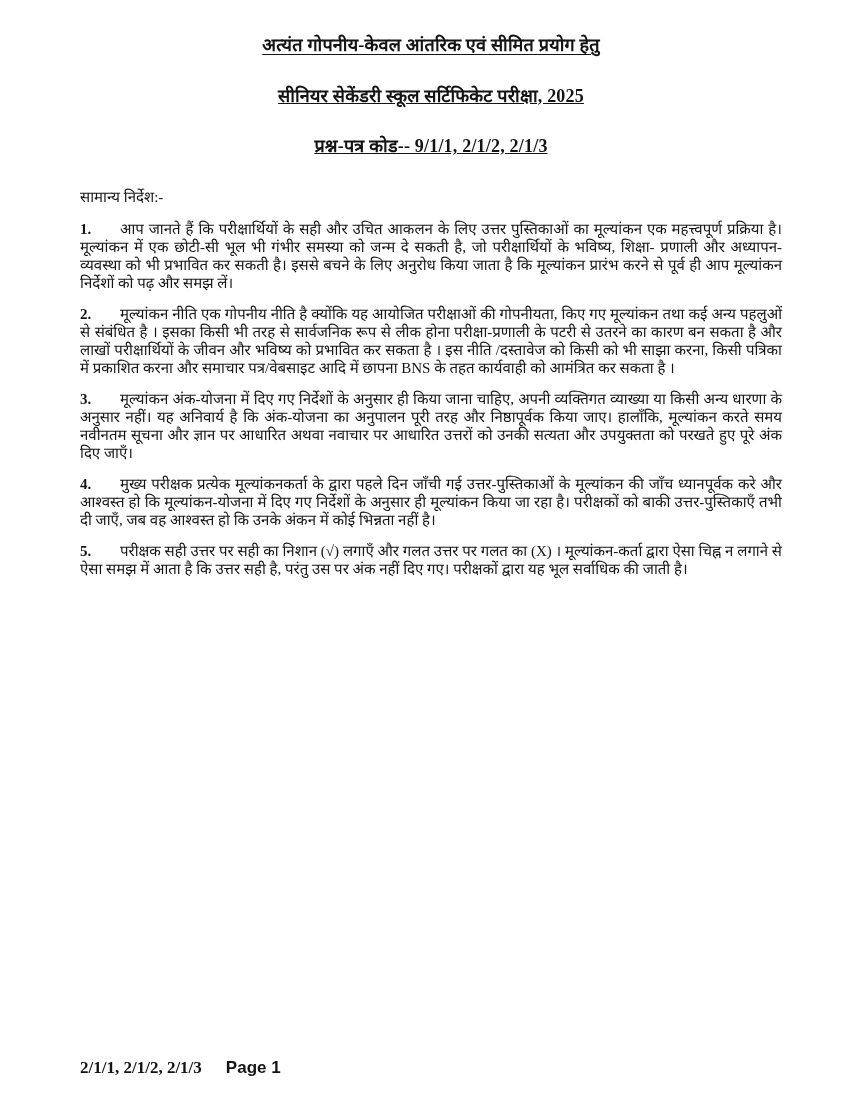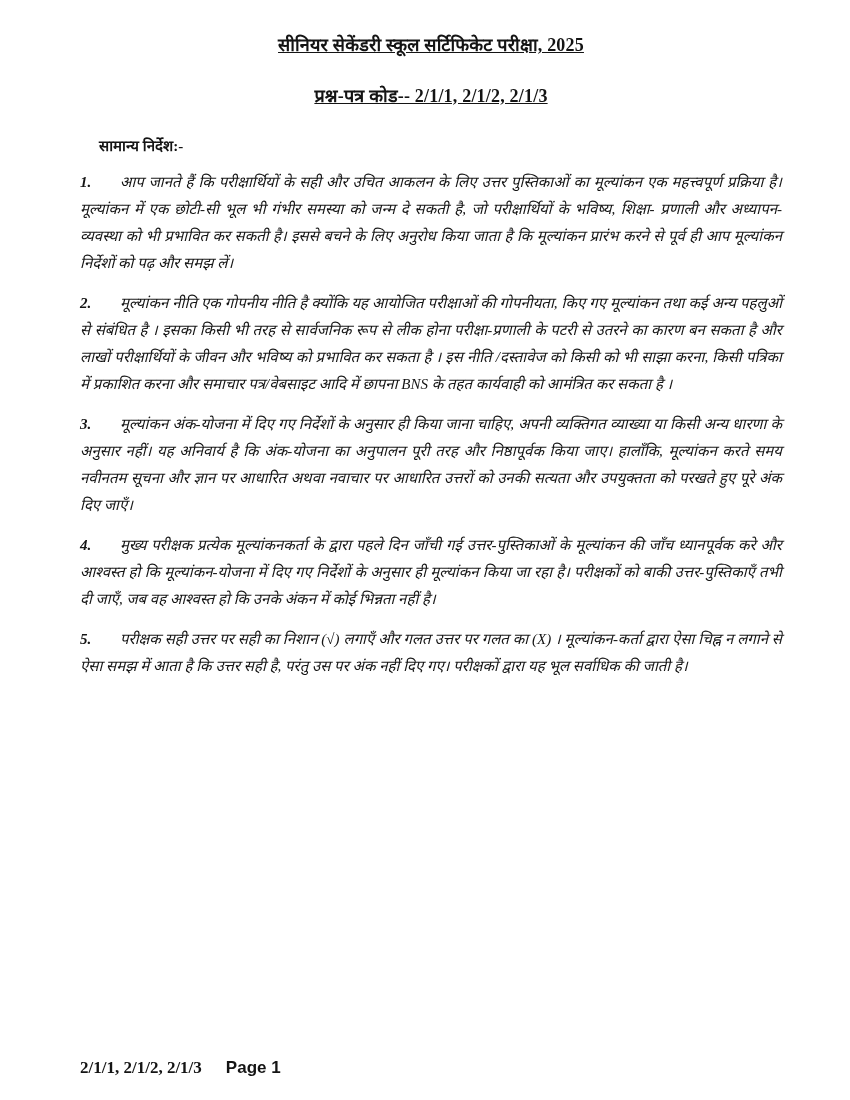--- a/index.html
+++ b/index.html
@@ -21,31 +21,29 @@
     font-weight: bold;
     font-size: 18px;
     line-height: 1.25;
     margin-bottom: 28px;
     letter-spacing: 0.2px;
     text-decoration: underline;
   }
   .h-line.underlined { text-decoration: underline; text-underline-offset: 3px; }
   .gi-title {
     font-size: 15px;
-    font-weight: bold;
+    font-weight: normal;
     margin-top: 16px;
     margin-bottom: 14px;
-    margin-left: 19px;
   }
   .instructions { font-size: 15px; }
   .instruction-item {
     text-align: justify;
-    line-height: 27px;
+    line-height: 18px;
     margin-bottom: 13px;
-    font-style: italic;
   }
   .instruction-number {
     font-weight: bold;
     display: inline-block;
     min-width: 14px;
     margin-right: 26px;
   }
   .doc-footer {
     position: absolute;
     left: 80px;
@@ -55,22 +53,23 @@
   }
   .doc-footer .footer-code { margin-right: 24px; }
   .doc-footer .footer-page { font-family: "Liberation Sans", sans-serif; }
 </style>
 </head>
 <body>
 
 <div class="page">
 
   <div class="doc-header">
+    <span class="h-line underlined">अत्यंत गोपनीय-केवल आंतरिक एवं सीमित प्रयोग हेतु</span>
     <span class="h-line">सीनियर सेकेंडरी स्कूल सर्टिफिकेट  परीक्षा, 2025</span>
-    <span class="h-line">प्रश्न-पत्र कोड-- 2/1/1, 2/1/2, 2/1/3</span>
+    <span class="h-line">प्रश्न-पत्र कोड-- 9/1/1, 2/1/2, 2/1/3</span>
   </div>
 
   <div class="gi-title">सामान्य निर्देश:-</div>
 
   <div class="instructions">
 
     <p class="instruction-item">
       <span class="instruction-number">1.</span><span>आप जानते हैं कि परीक्षार्थियों के सही और उचित आकलन के लिए उत्तर पुस्तिकाओं का मूल्यांकन एक महत्त्वपूर्ण प्रक्रिया है। मूल्यांकन में एक छोटी-सी भूल भी गंभीर समस्या को जन्म दे सकती है, जो परीक्षार्थियों के भविष्य, शिक्षा- प्रणाली और अध्यापन-व्यवस्था को भी प्रभावित कर सकती है। इससे बचने के लिए अनुरोध किया जाता है कि मूल्यांकन प्रारंभ करने से पूर्व ही आप मूल्यांकन निर्देशों को पढ़ और समझ लें।</span>
     </p>
 

